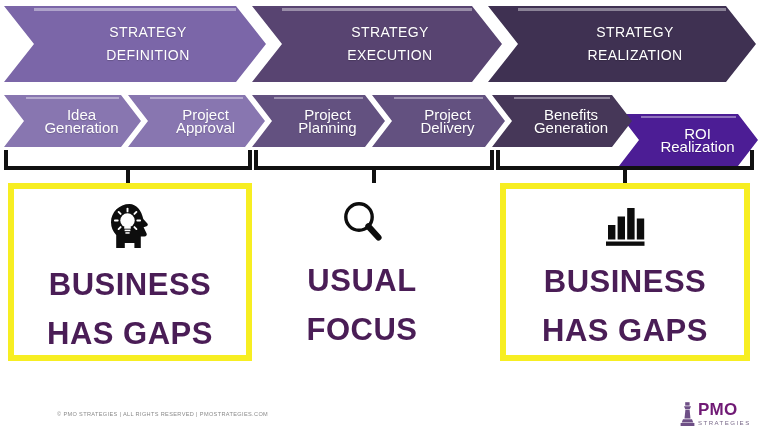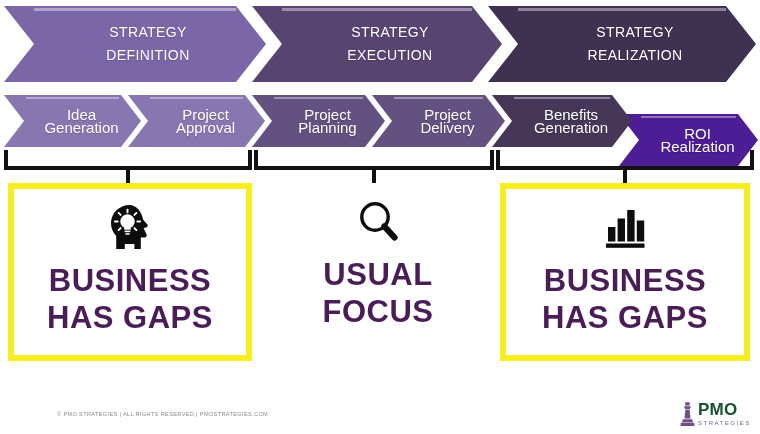--- a/index.html
+++ b/index.html
@@ -132,21 +132,21 @@
     margin-top: 13px;
     height: 52px;
     display: flex;
     align-items: center;
     justify-content: center;
   }
   .panel-text {
     margin-top: 8px;
     color: #4a1d56;
     font-size: 31px;
-    line-height: 37px;
+    line-height: 49px;
     font-weight: bold;
     text-align: center;
     letter-spacing: 0.5px;
     white-space: pre-line;
   }
 
   
   .footer-copy {
     position: absolute;
     left: 57px;
@@ -170,21 +170,21 @@
     height: 26px;
     flex: none;
   }
   .logo-text {
     margin-left: 2px;
     display: flex;
     flex-direction: column;
     justify-content: center;
   }
   .logo-pmo {
-    color: #14532d;
+    color: #701a75;
     font-size: 17px;
     line-height: 16px;
     font-weight: bold;
     letter-spacing: 0.2px;
   }
   .logo-strategies {
     color: #7a6a8a;
     font-size: 6.1px;
     line-height: 8px;
     letter-spacing: 1.45px;
@@ -283,21 +283,21 @@
             <line x1="33.1" y1="18.5" x2="30.3" y2="18.5"></line>
             <line x1="11.6" y1="27.1" x2="13.6" y2="25.1"></line>
             <line x1="29.4" y1="27.1" x2="27.4" y2="25.1"></line>
           </g>
         </svg>
       </div>
       <div class="panel-text" style="color: rgb(74, 29, 86);">BUSINESS
 HAS GAPS</div>
     </div>
 
-    <div class="panel" id="panel-1" style="left: 288px; width: 180px;">
+    <div class="panel" id="panel-1" style="left: 272px; width: 180px;">
       <div class="panel-icon">
         <svg width="42" height="46" viewBox="0 0 42 46">
           <circle cx="18" cy="18" r="13.2" fill="none" stroke="#0d0d0d" stroke-width="3.4"></circle>
           <line x1="27.4" y1="27.4" x2="37.5" y2="38.5" stroke="#0d0d0d" stroke-width="6.2" stroke-linecap="round"></line>
         </svg>
       </div>
       <div class="panel-text" style="color: rgb(74, 29, 86);">USUAL
 FOCUS</div>
     </div>
 

